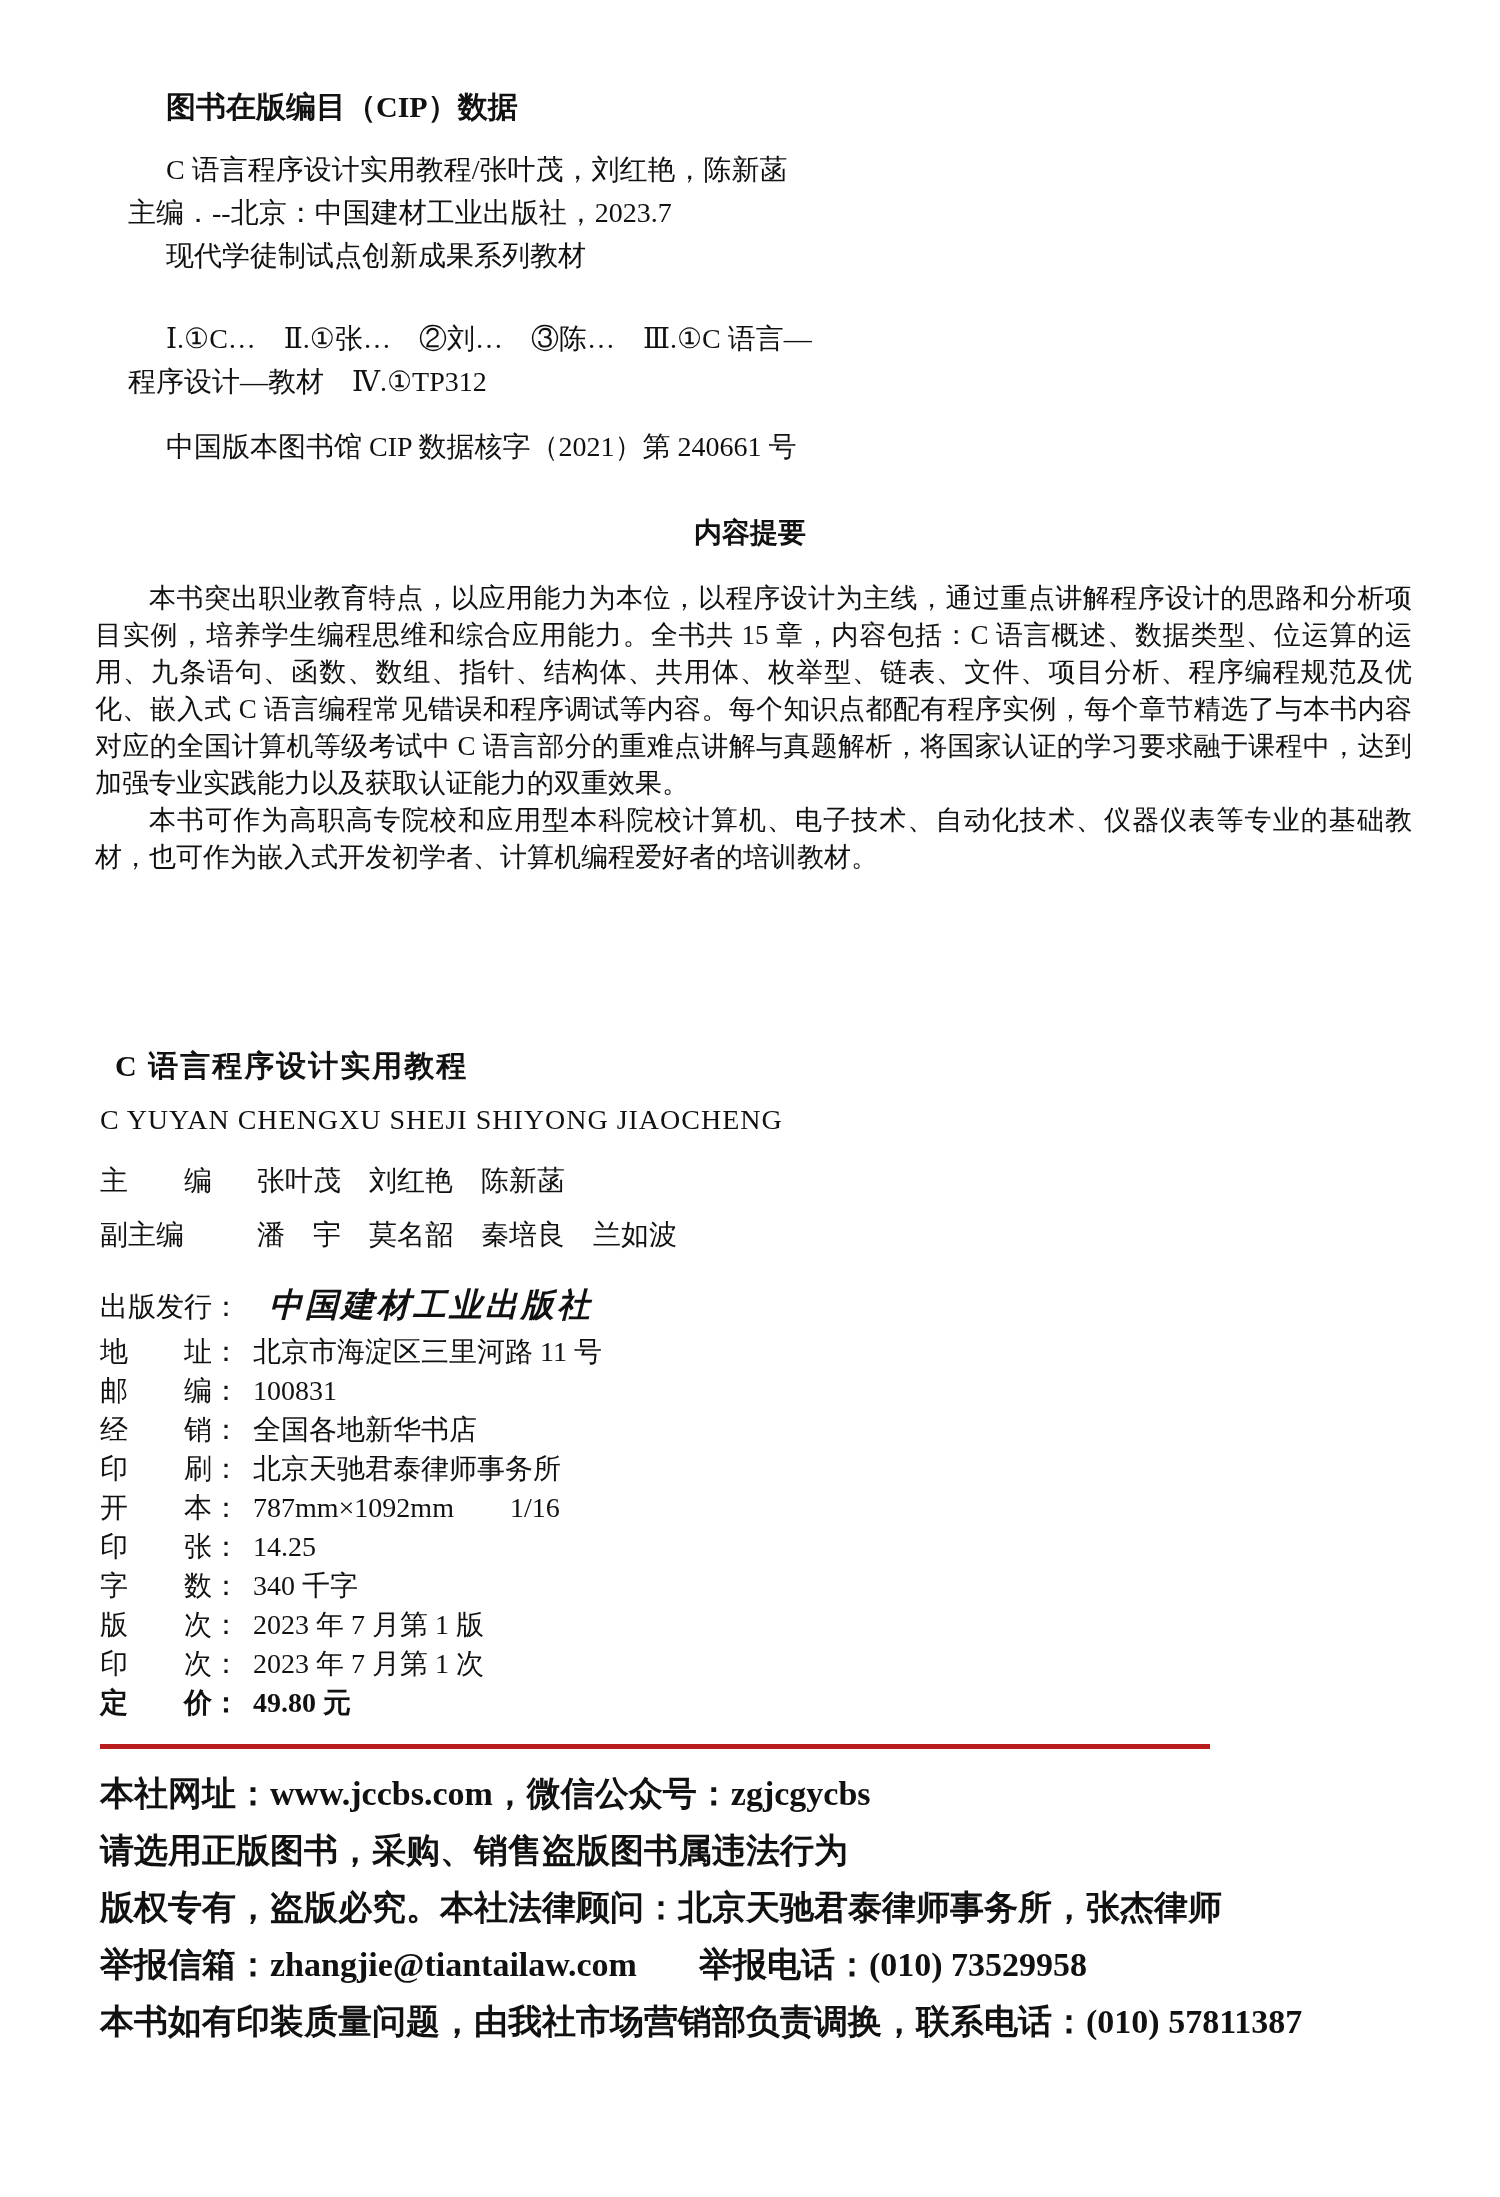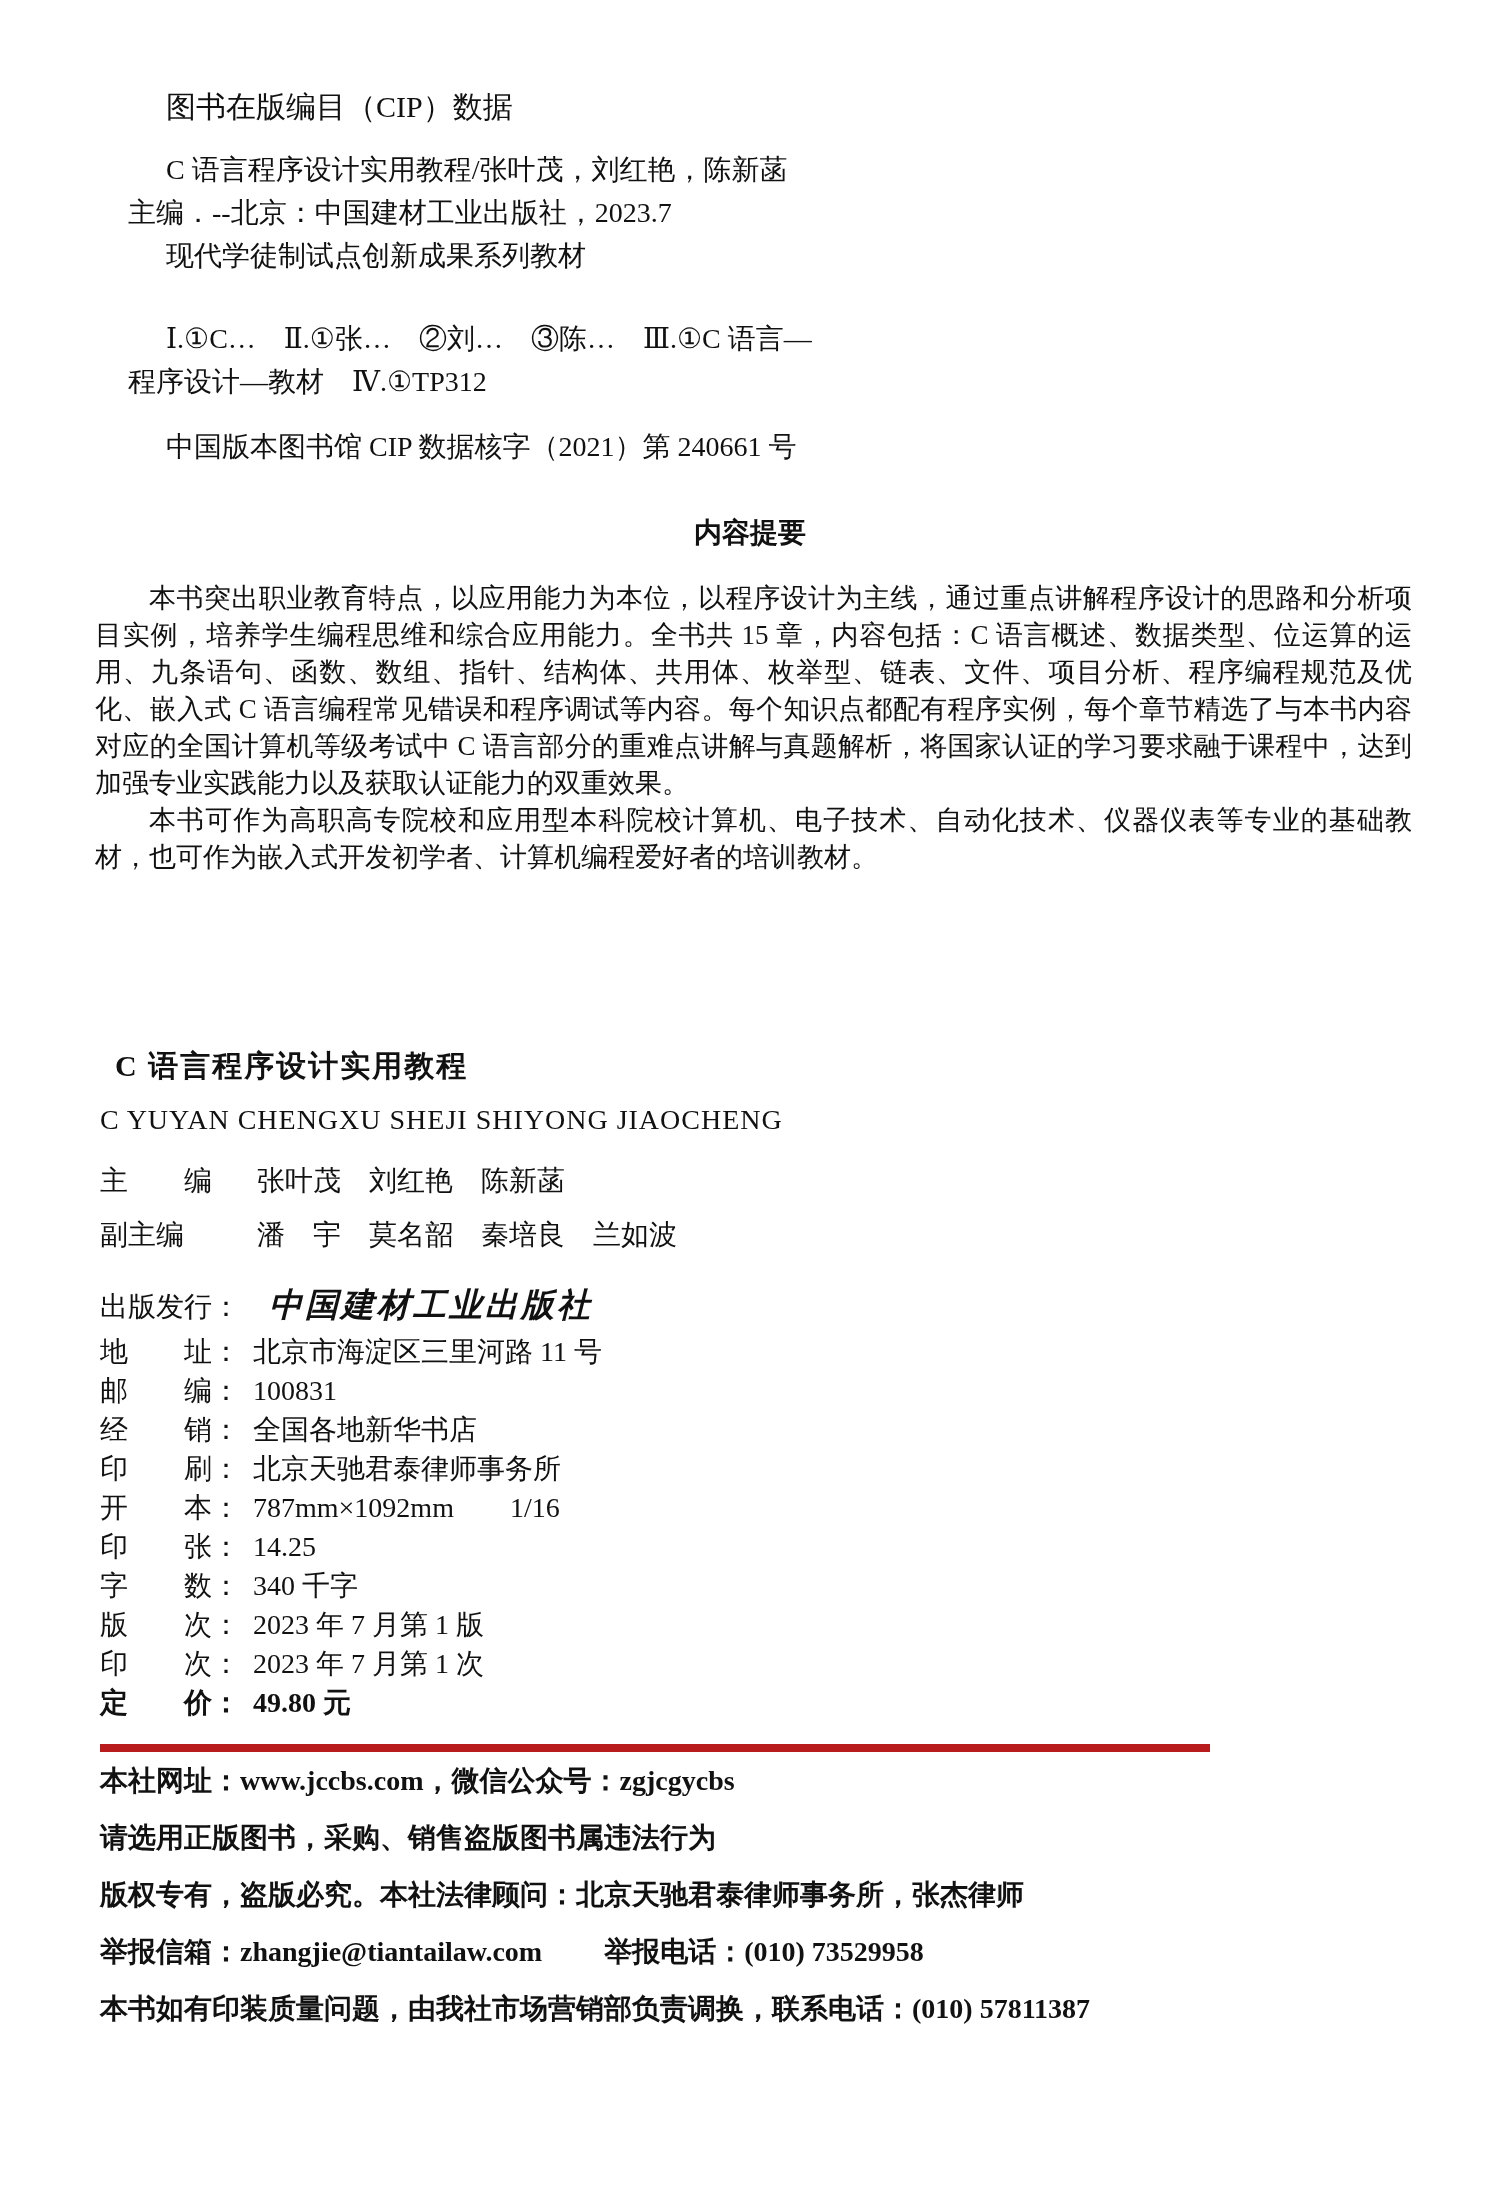--- a/index.html
+++ b/index.html
@@ -13,21 +13,21 @@
     overflow:hidden;
     box-sizing:border-box;
   }
   
   .cip-block{
     margin:85px 90px 0 128px;
     font-size:28px;
     line-height:43px;
   }
   .cip-heading{
-    font-weight:normal;
+    font-weight:bold;
     font-size:30px;
     padding-left:38px;
     margin-bottom:20px;
     margin-top:12px;
   }
   .cip-line{white-space:nowrap;}
   .cip-line.ind{padding-left:38px;}
   .cip-class{margin-top:40px;}
   .cip-record{margin-top:22px;}
   
@@ -76,22 +76,23 @@
     font-weight:bold;
     font-size:33px;
     letter-spacing:3px;
     margin-left:16px;
   }
   .price-row{font-weight:bold;font-family:Liberation Serif, serif;}
   
   .footer{
     margin:22px 0 0 100px;
     width:1110px;
-    border-top:8px solid #b91c1c;
-    font-size:28px;
+    border-top:5px solid #b91c1c;
+    padding-top:16px;
+    font-size:34px;
     font-weight:bold;
     line-height:57px;
   }
   .footer-line{white-space:nowrap;}
   .emphasis{
     font-family:"Liberation Sans","DejaVu Sans",sans-serif;
     font-weight:bold;
   }
   .gap-left{margin-left:62px;}
 </style>

